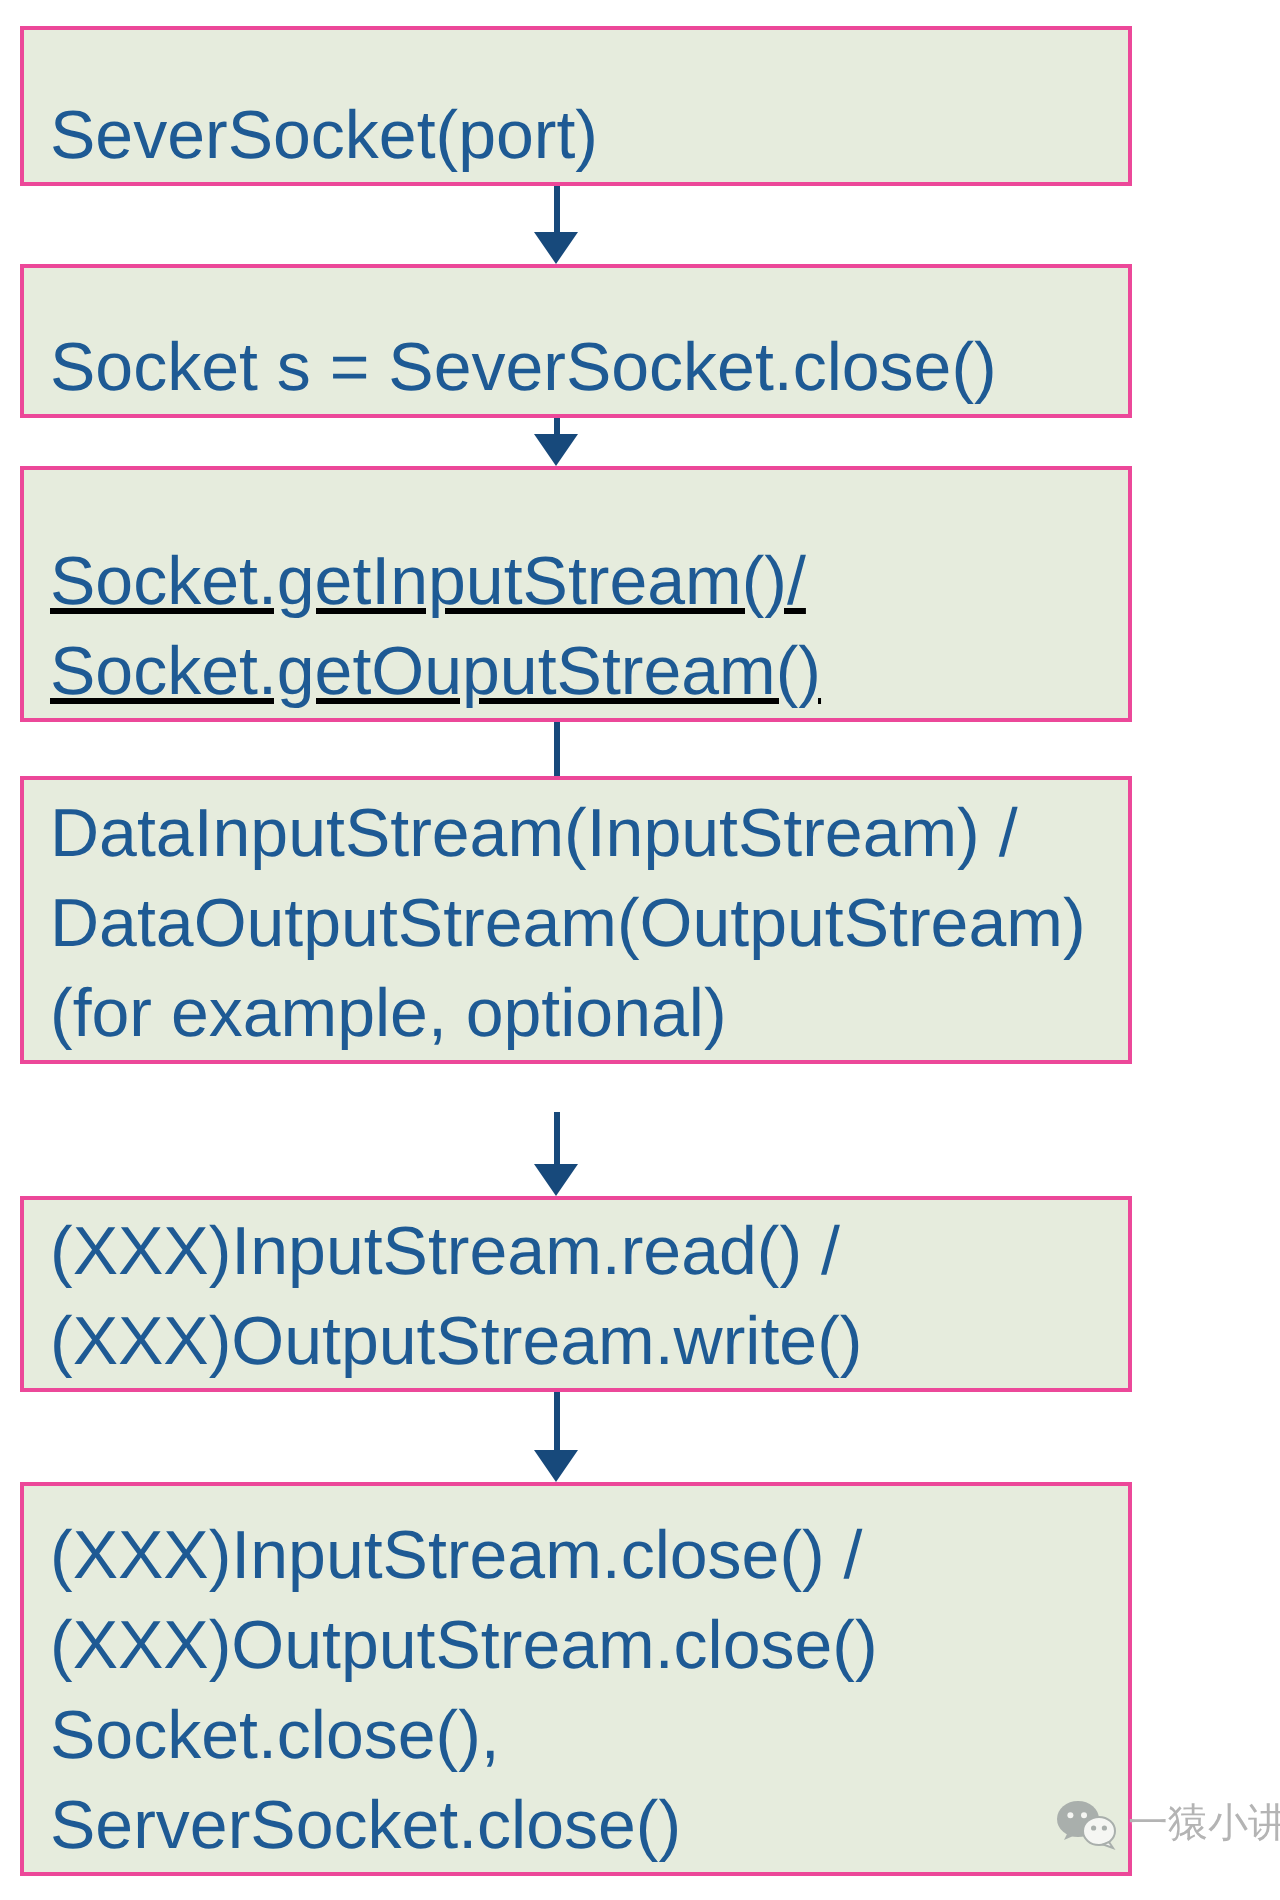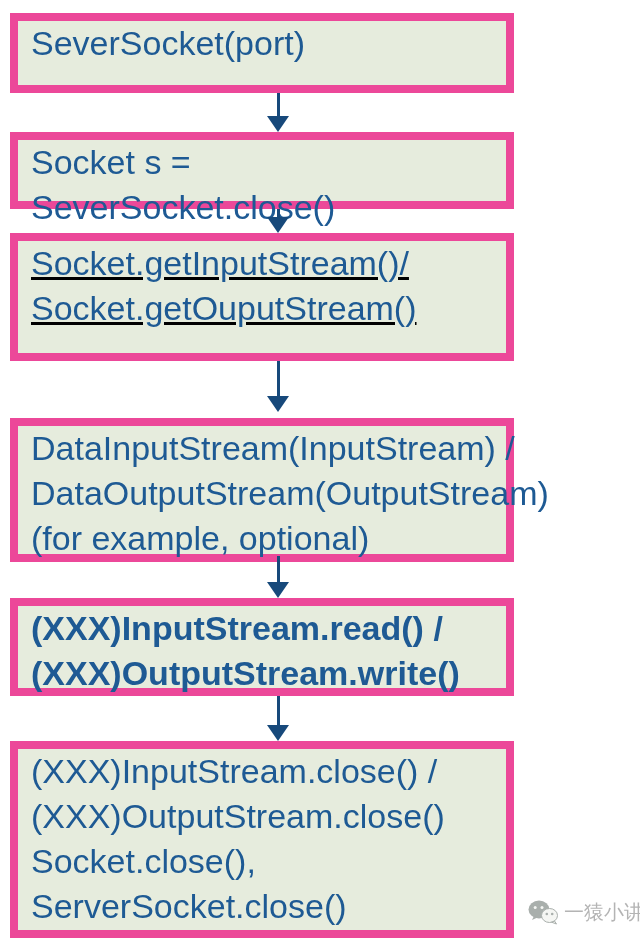--- a/index.html
+++ b/index.html
@@ -11,42 +11,42 @@
     position: relative;
     width: 640px;
     height: 950px;
     background: #ffffff;
     overflow: hidden;
     font-family: "Liberation Sans", sans-serif;
   }
   .box {
     position: absolute;
     left: 10px;
-    width: 504px;
+    width: 556px;
     box-sizing: border-box;
     background: #e6ecdd;
-    border: 8px solid #ec4899;
+    border: 2px solid #ec4899;
     display: flex;
-    align-items: flex-start;
+    align-items: flex-end;
   }
   .box .lbl {
     display: block;
     padding-left: 13px;
     padding-right: 6px;
     color: #1e5a94;
     font-size: 34px;
     line-height: 45px;
     white-space: pre-line;
     letter-spacing: 0;
   }
   .b1 { top: 13px;  height: 80px;  }
   .b2 { top: 132px; height: 77px;  }
   .b3 { top: 233px; height: 128px; text-decoration: underline; }
-  .b4 { top: 418px; height: 144px; }
-  .b5 { top: 598px; height: 98px; font-weight: bold;  }
+  .b4 { top: 388px; height: 144px; }
+  .b5 { top: 598px; height: 98px;  }
   .b6 { top: 741px; height: 197px; }
 
   .arrow {
     position: absolute;
     left: 258px;
     width: 40px;
     display: flex;
     flex-direction: column;
     align-items: center;
   }

